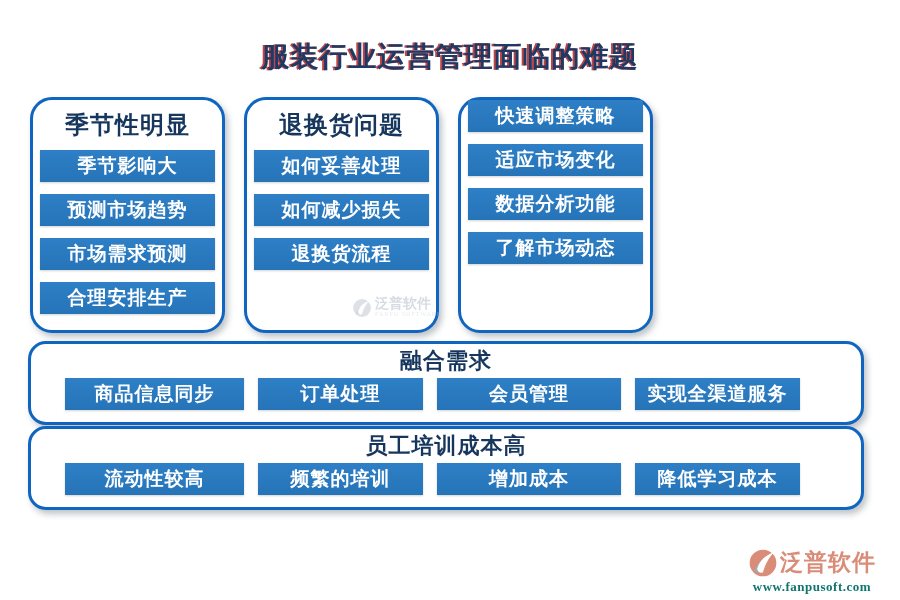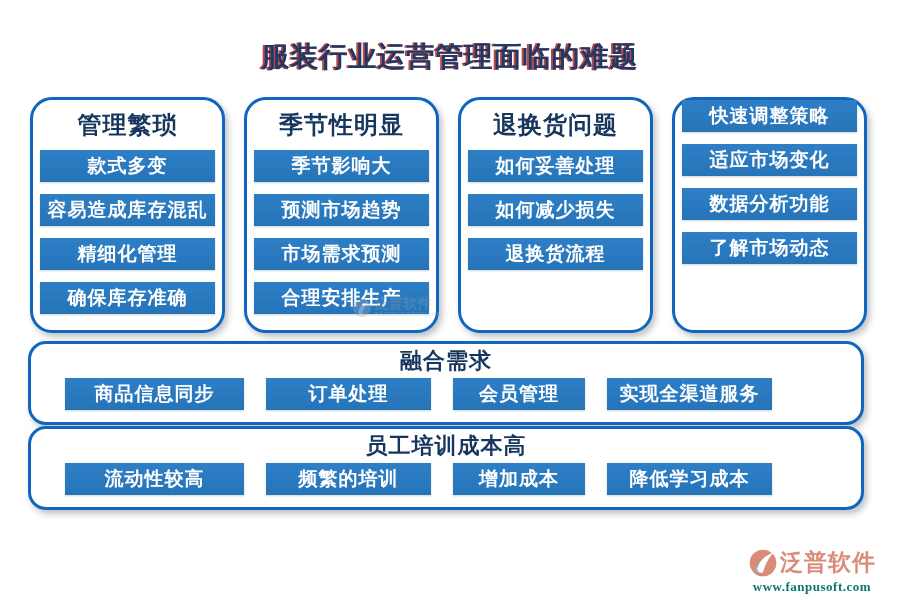--- a/index.html
+++ b/index.html
@@ -43,25 +43,25 @@
     background:#ffffff; border:3px solid #1065BE; border-radius:18px;
     box-shadow:3px 4px 6px rgba(110,120,130,0.45);
   }
   .row-1 { top:341px; }
   .row-2 { top:426px; }
   .row-header {
     height:34px; display:flex; align-items:center; justify-content:center;
     font-size:22px; font-weight:600; color:#17365D; letter-spacing:1px;
   }
   .row-items {
-    display:flex; padding-left:34px; gap:22px; align-items:center;
+    display:flex; padding-left:34px; gap:14px; align-items:center;
   }
   .row-items .bar { margin-bottom:0; }
   .rw-0 { width:179px; } .rw-1 { width:165px; }
-  .rw-2 { width:132px; } .rw-3 { width:165px; }
+  .rw-2 { width:184px; } .rw-3 { width:165px; }
   
   .watermark {
     position:absolute; left:352px; top:297px; display:flex; align-items:center;
     opacity:0.35; pointer-events:none;
   }
   .watermark .wm-text { margin-left:3px; }
   .wm-name { font-size:14px; font-weight:bold; color:#8C9BB0; line-height:14px; }
   .wm-sub  { font-size:6px; color:#B9C2CE; letter-spacing:1px; line-height:7px; }
   
   .logo {
@@ -79,27 +79,20 @@
 </style>
 </head>
 <body>
 
 <div class="canvas">
 
   <div class="page-title">服装行业运营管理面临的难题</div>
 
   <div class="columns">
 
-    <div class="col">
-      <div class="col-header">管理繁琐</div>
-      <div class="bar">款式多变</div>
-      <div class="bar">容易造成库存混乱</div>
-      <div class="bar">精细化管理</div>
-      <div class="bar">确保库存准确</div>
-    </div>
 
     <div class="col">
       <div class="col-header">季节性明显</div>
       <div class="bar">季节影响大</div>
       <div class="bar">预测市场趋势</div>
       <div class="bar">市场需求预测</div>
       <div class="bar">合理安排生产</div>
     </div>
 
     <div class="col">

